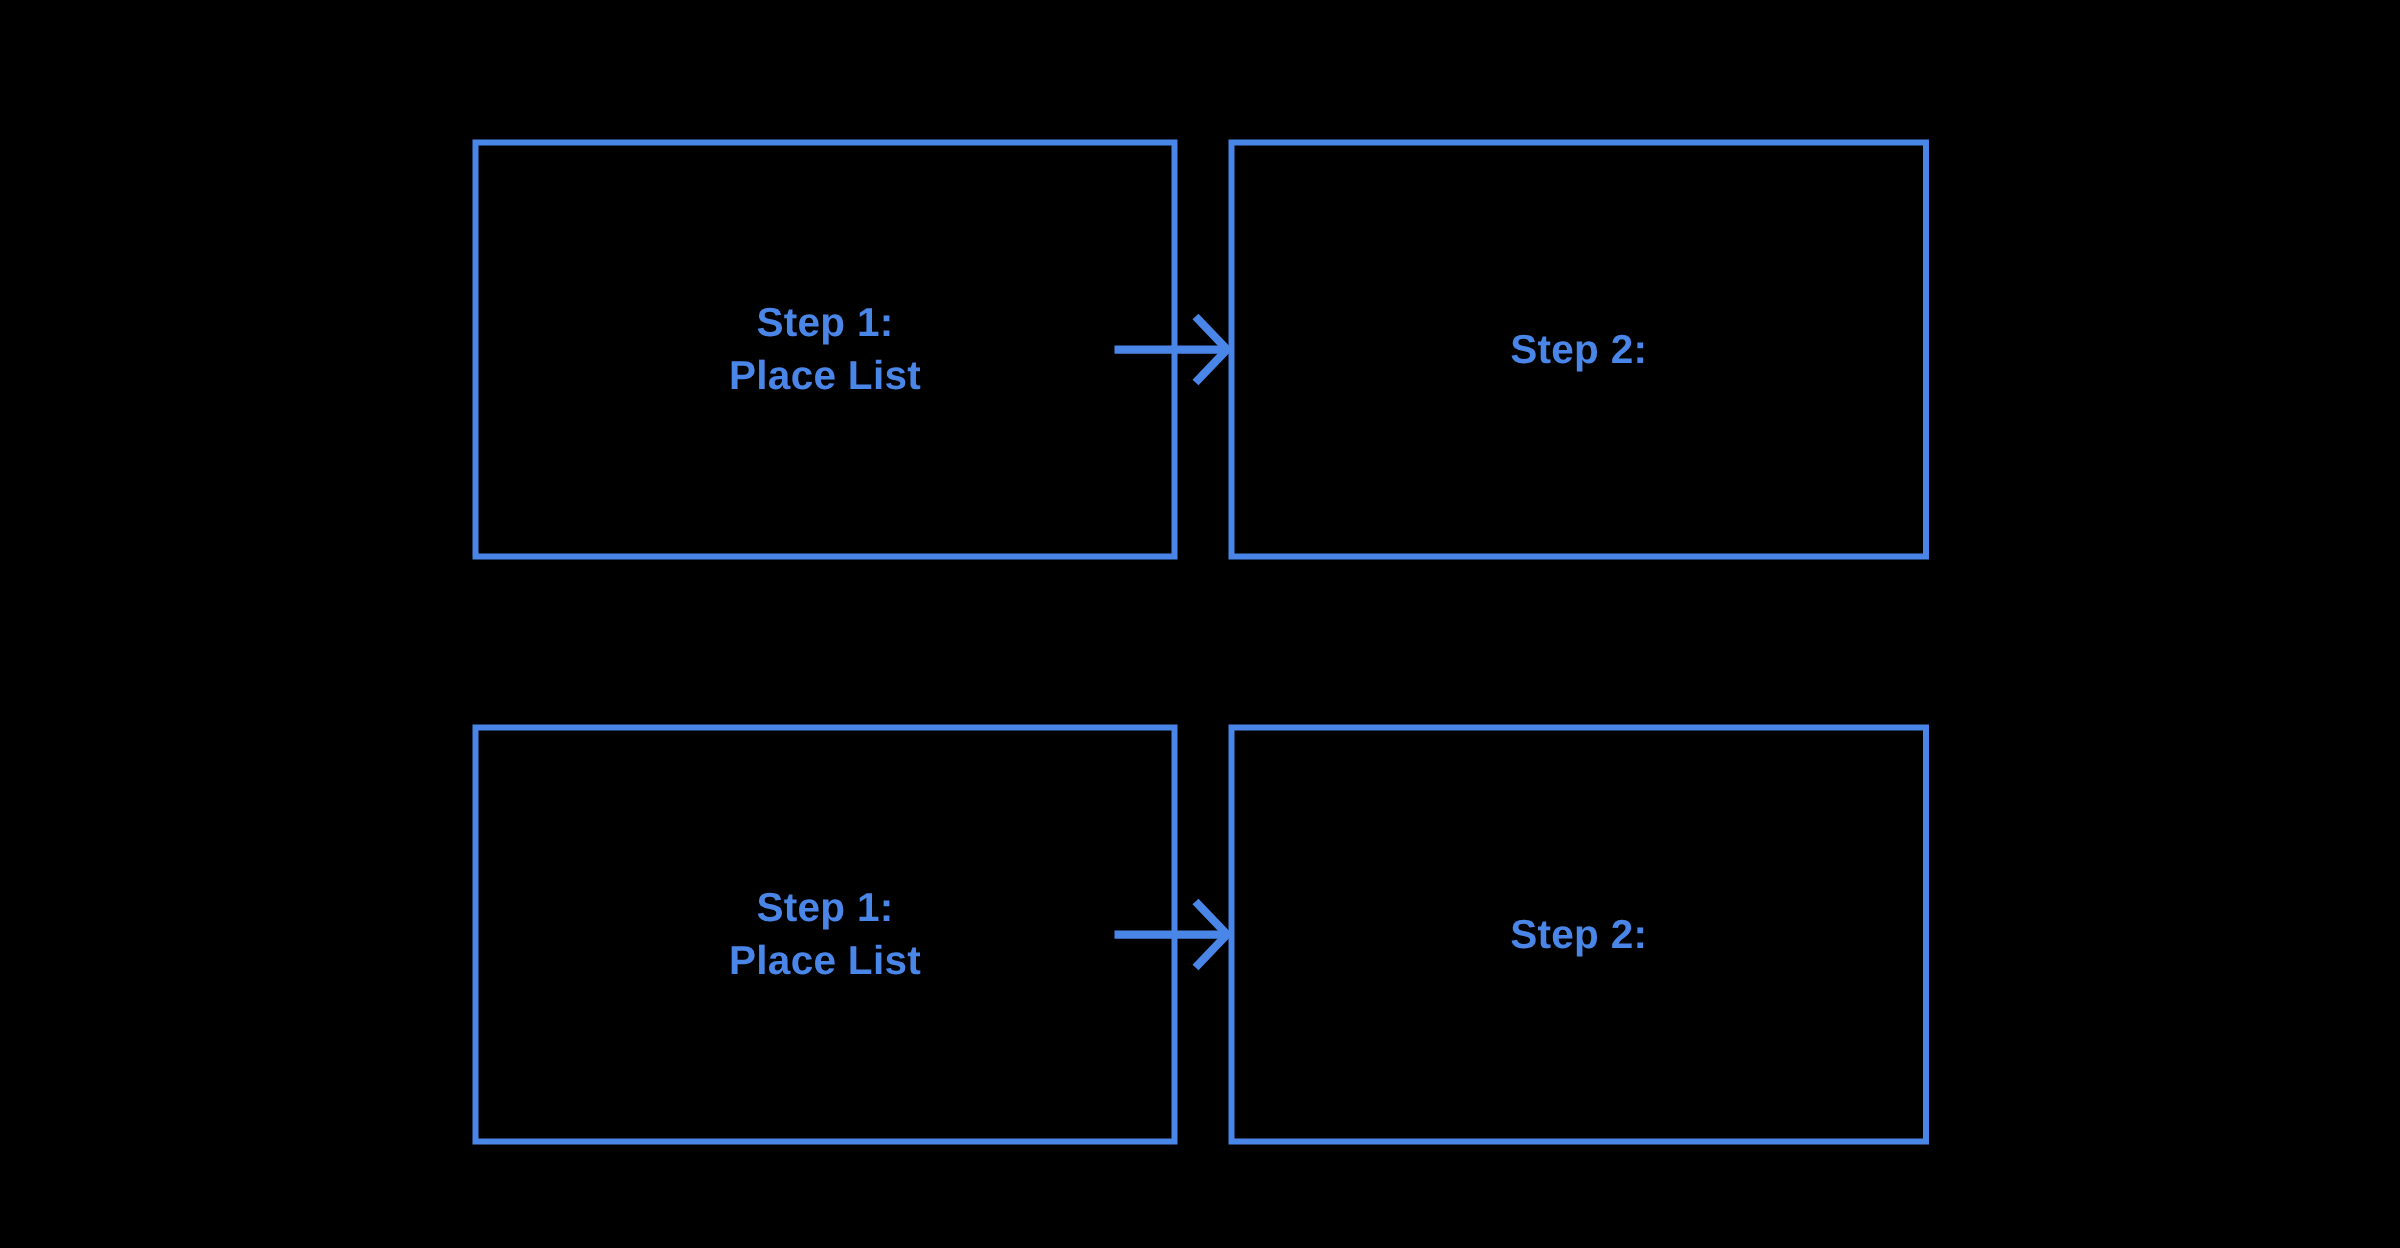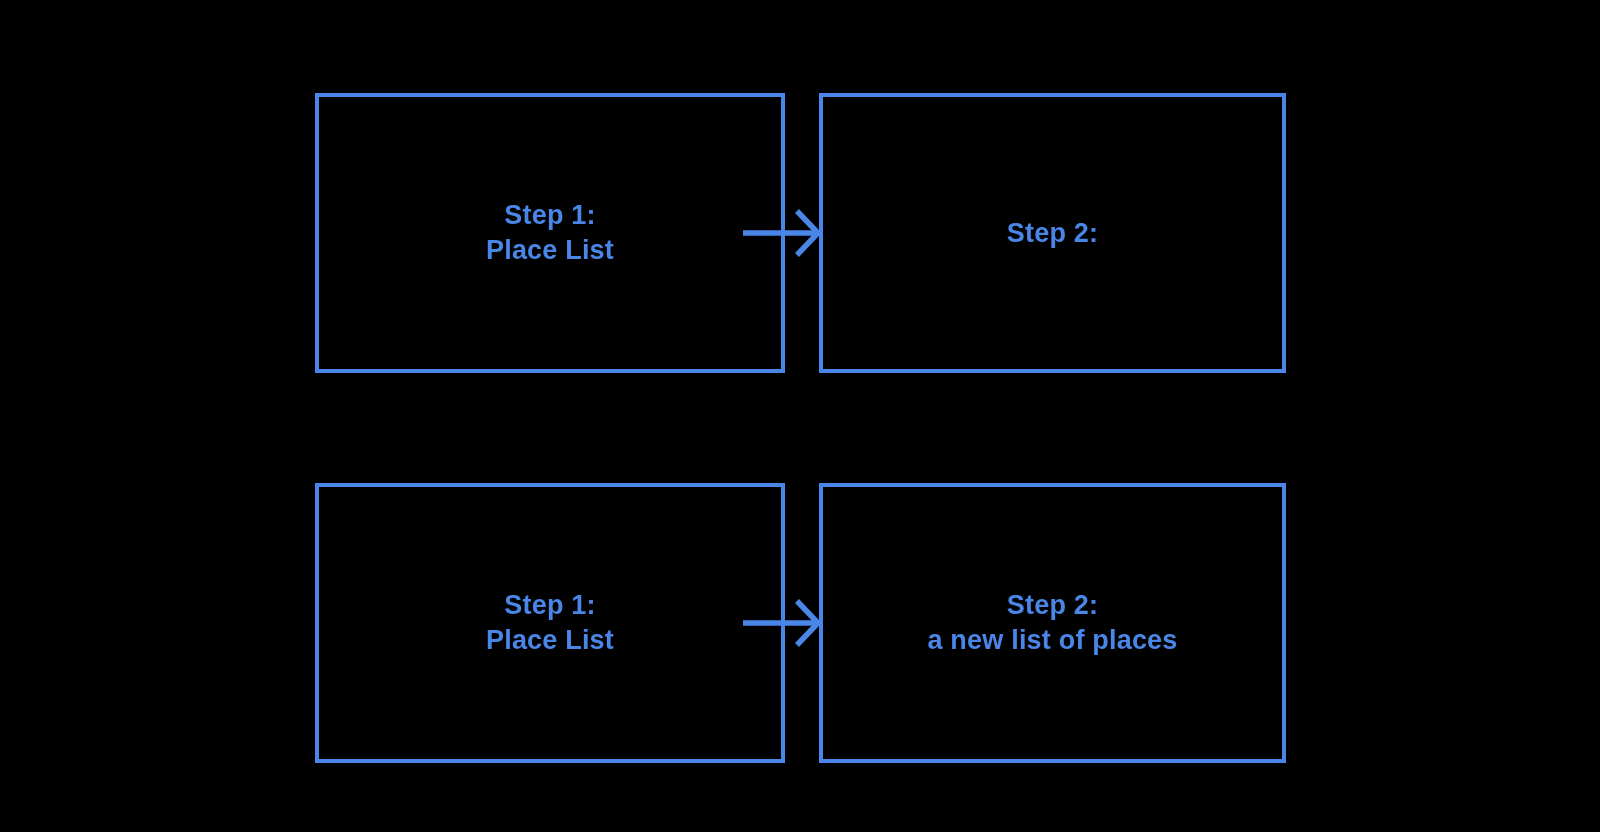--- a/index.html
+++ b/index.html
@@ -73,21 +73,20 @@
   <div class="box box3">
     <div class="box-text">
       <span>Step 1:</span>
       <span>Place List</span>
     </div>
   </div>
 
   <div class="box box4">
     <div class="box-text">
       <span>Step 2:</span>
-      <span>a new list of places</span>
     </div>
   </div>
 
   <svg class="arrows" viewBox="0 0 1600 832" aria-hidden="true">
     <g stroke="currentColor" stroke-width="5.5" fill="none" stroke-linecap="butt" stroke-linejoin="miter">
       <line x1="743" y1="233" x2="816" y2="233"></line>
       <polyline points="797,211 818,233 797,255"></polyline>
     </g>
     <g stroke="currentColor" stroke-width="5.5" fill="none" stroke-linecap="butt" stroke-linejoin="miter">
       <line x1="743" y1="623" x2="816" y2="623"></line>

